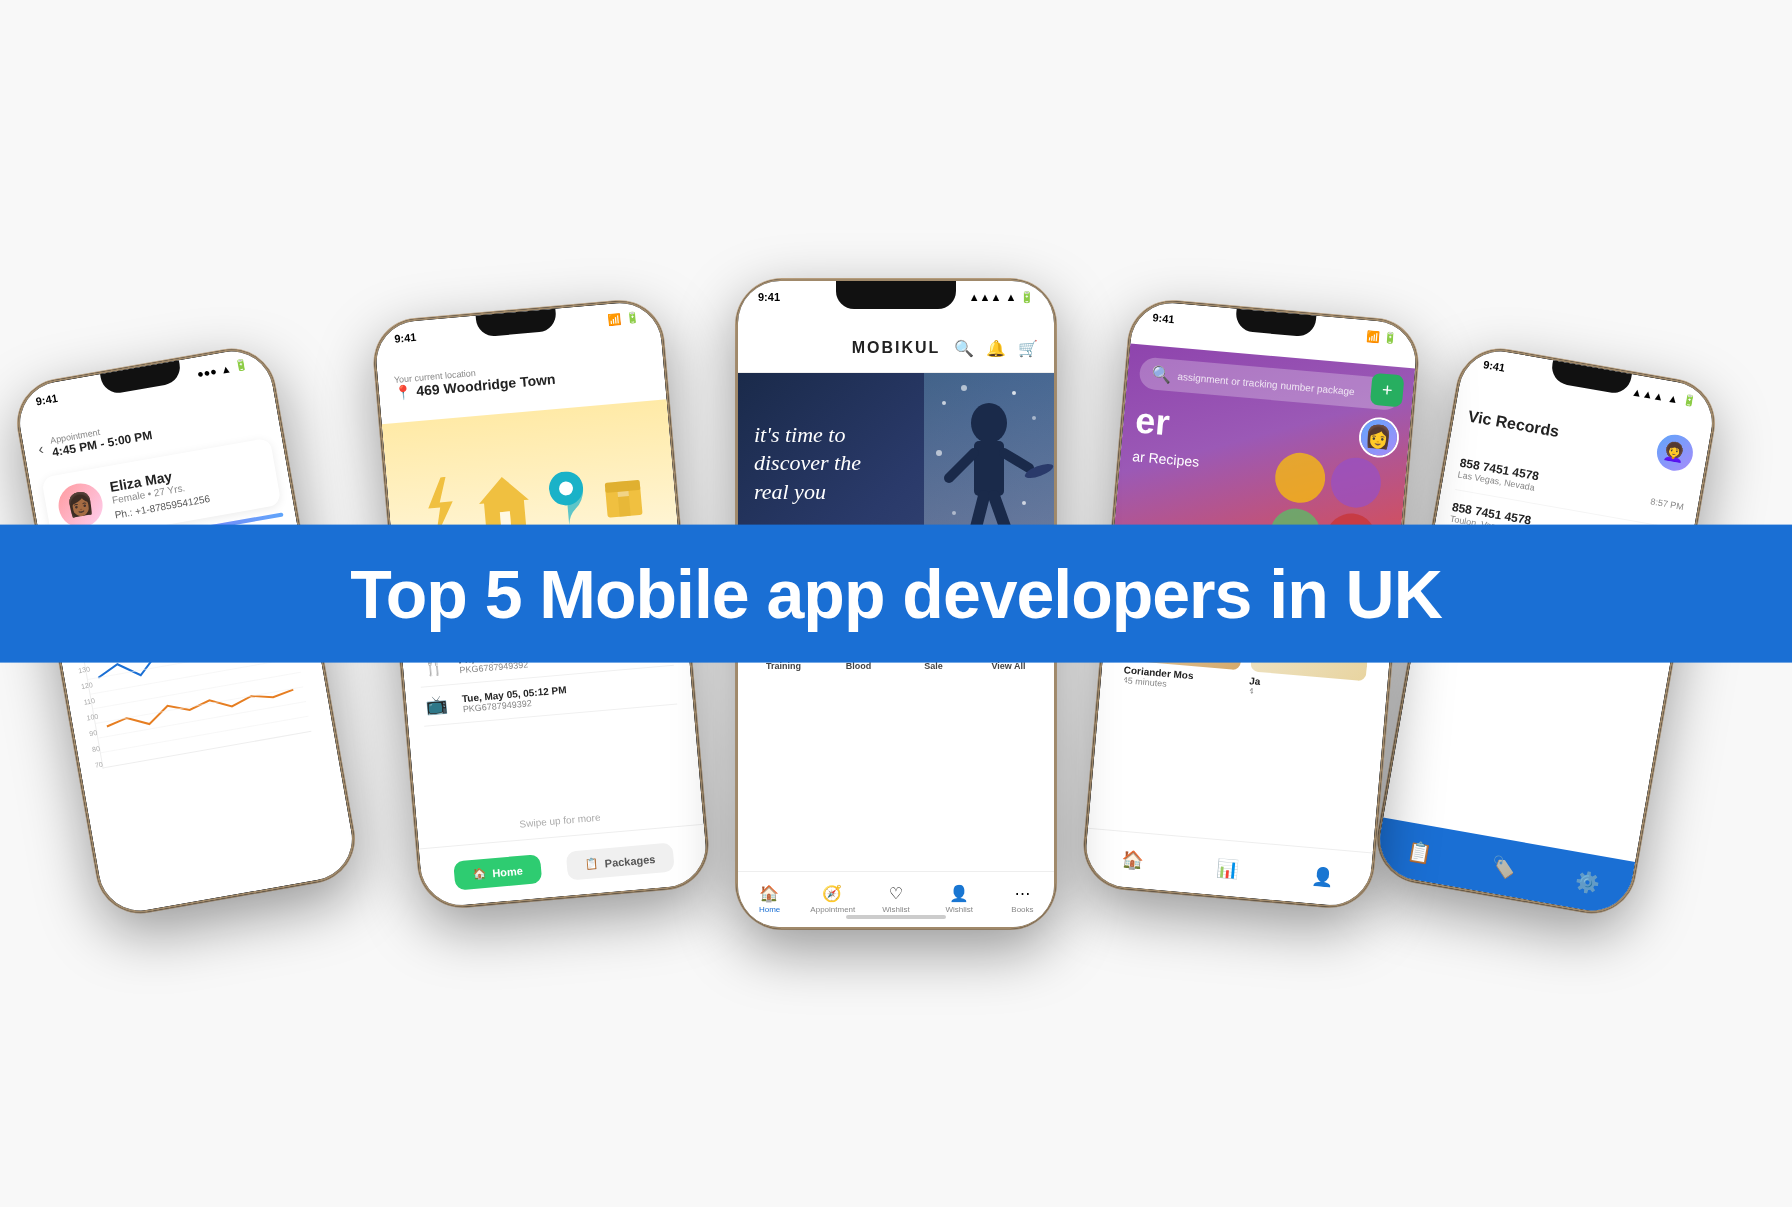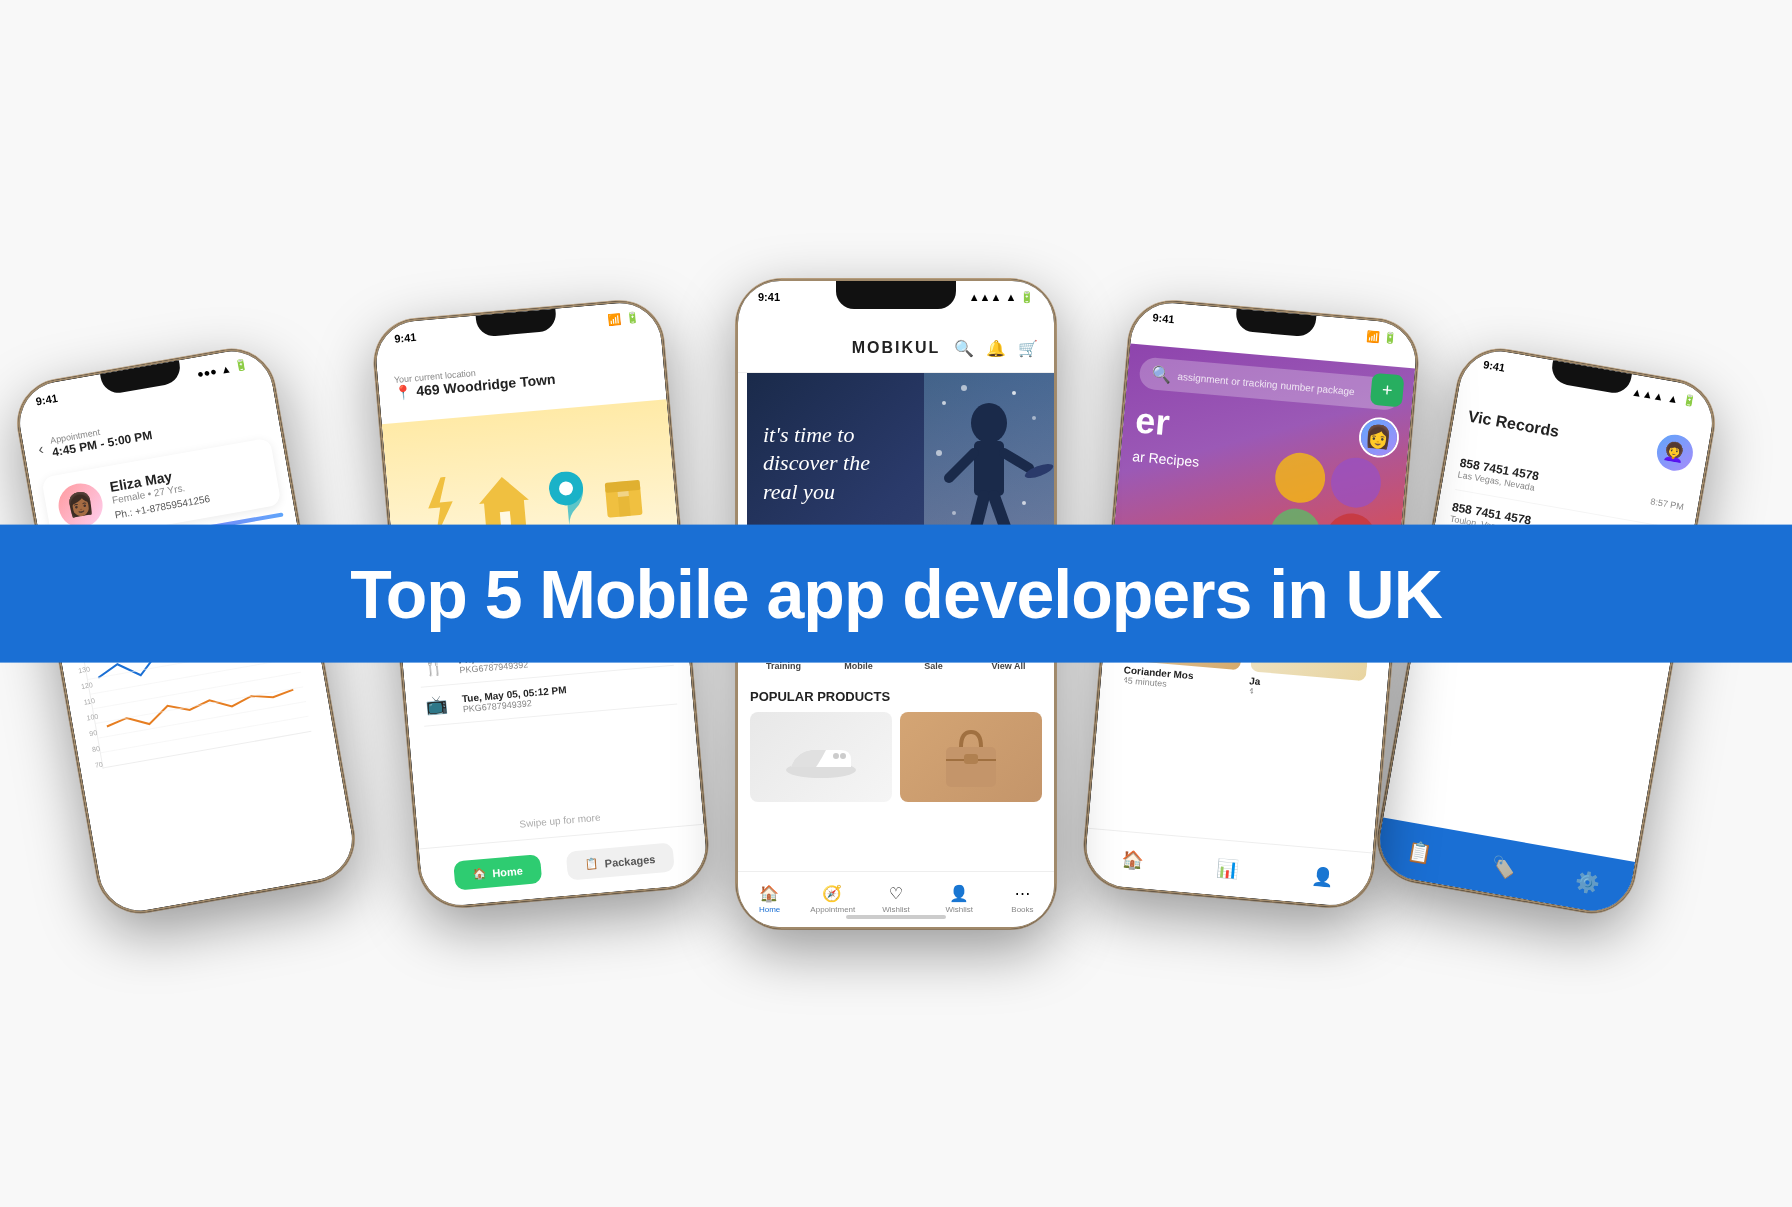--- a/index.html
+++ b/index.html
@@ -196,21 +196,20 @@
     }
 
     .hero-banner-mob {
       position: absolute;
       top: 92px;
       left: 0; right: 0;
       height: 230px;
       background: linear-gradient(135deg, #1a2a4a 0%, #2a3a6a 50%, #3a4a7a 100%);
       display: flex;
       overflow: hidden;
-      margin-left: 9px;
     }
 
     .hero-left {
       flex: 1;
       padding: 20px 16px;
       display: flex;
       flex-direction: column;
       justify-content: center;
     }
 
@@ -1091,56 +1090,32 @@
           </div>
         </div>
 
         <div class="mob-categories">
           <div class="mob-cat-item">
             <div class="mob-cat-circle" style="background:#ffe8e8;">🏋️</div>
             <div class="mob-cat-label">Training</div>
           </div>
           <div class="mob-cat-item">
             <div class="mob-cat-circle" style="background:#e8f8f7;">📚</div>
-            <div class="mob-cat-label">Mobile</div>
+            <div class="mob-cat-label">Blood</div>
           </div>
           <div class="mob-cat-item">
             <div class="mob-cat-circle" style="background:#ffe8e8;">🏷️</div>
             <div class="mob-cat-label">Sale</div>
           </div>
           <div class="mob-cat-item">
             <div class="mob-cat-circle" style="background:#f0f0f0;">⋯</div>
             <div class="mob-cat-label">View All</div>
           </div>
         </div>
 
-        <div class="popular-section">
-          <div class="popular-title">POPULAR PRODUCTS</div>
-          <div class="popular-grid">
-            <div class="popular-item shoe-product">
-
-              <svg width="80" height="50" viewBox="0 0 80 50">
-                <ellipse cx="40" cy="38" rx="35" ry="8" fill="#ddd"></ellipse>
-                <path d="M10 35 Q15 20 30 18 L60 18 Q70 18 70 28 L70 35 Z" fill="white"></path>
-                <path d="M10 35 Q15 20 30 18 L45 18 Q40 28 35 35 Z" fill="#e0e0e0"></path>
-                <circle cx="55" cy="24" r="3" fill="#ccc"></circle>
-                <circle cx="62" cy="24" r="3" fill="#ccc"></circle>
-              </svg>
-            </div>
-            <div class="popular-item bag-product">
-
-              <svg width="70" height="70" viewBox="0 0 70 70">
-                <rect x="10" y="25" width="50" height="40" rx="5" fill="#c4956a"></rect>
-                <path d="M25 25 Q25 10 35 10 Q45 10 45 25" fill="none" stroke="#a07040" stroke-width="4"></path>
-                <line x1="10" y1="38" x2="60" y2="38" stroke="#a07040" stroke-width="2"></line>
-                <rect x="28" y="32" width="14" height="10" rx="3" fill="#b08050"></rect>
-              </svg>
-            </div>
-          </div>
-        </div>
 
         <div class="mob-bottom-nav">
           <div class="mob-nav-item active">
             <div class="mob-nav-icon">🏠</div>
             <div class="mob-nav-label">Home</div>
           </div>
           <div class="mob-nav-item">
             <div class="mob-nav-icon">🧭</div>
             <div class="mob-nav-label">Appointment</div>
           </div>

